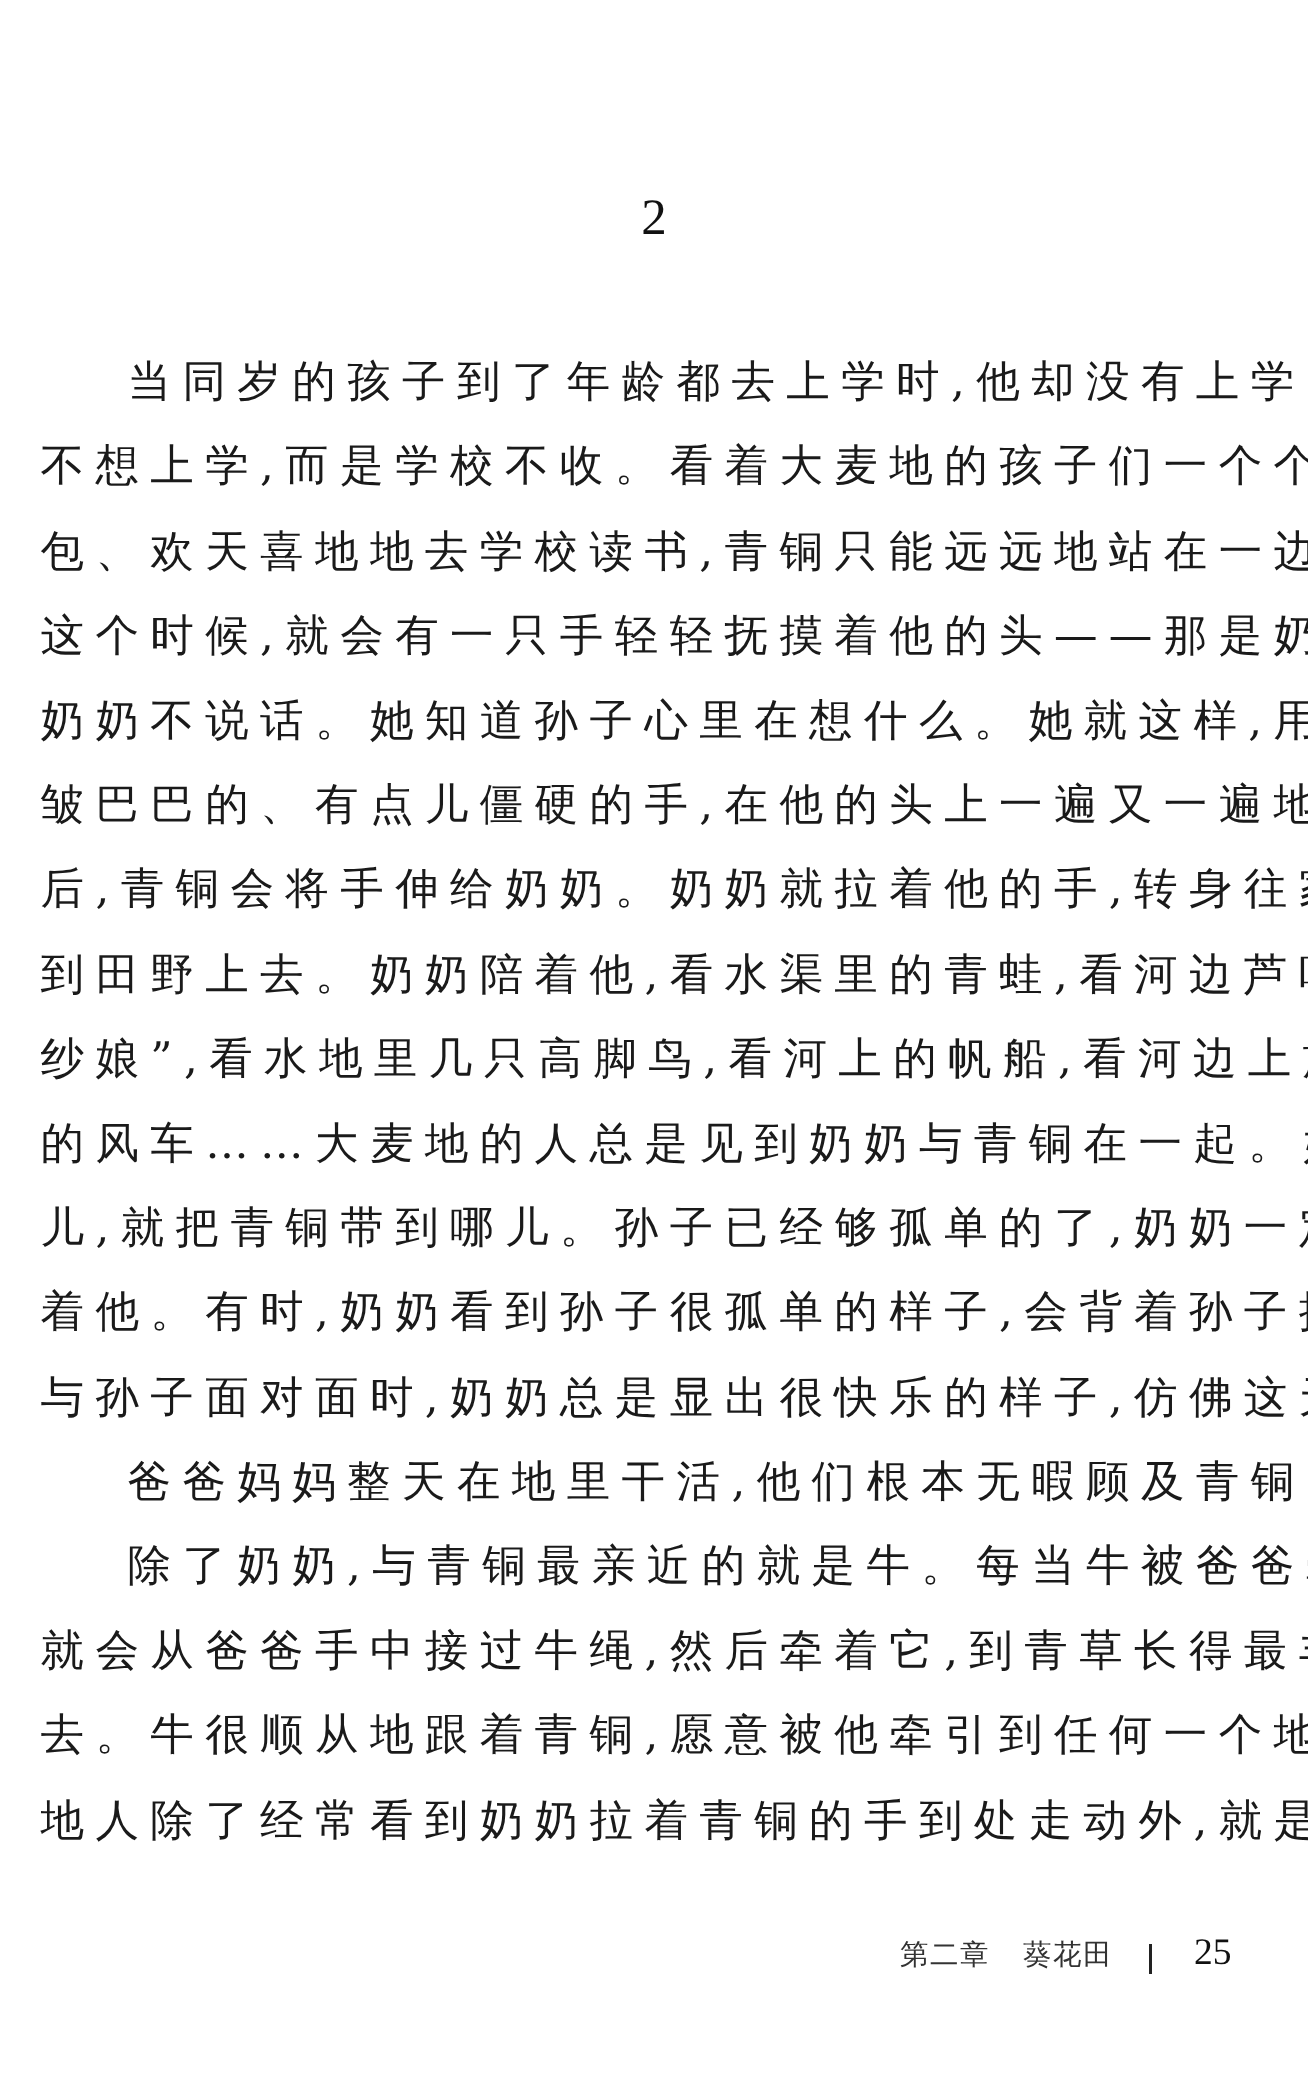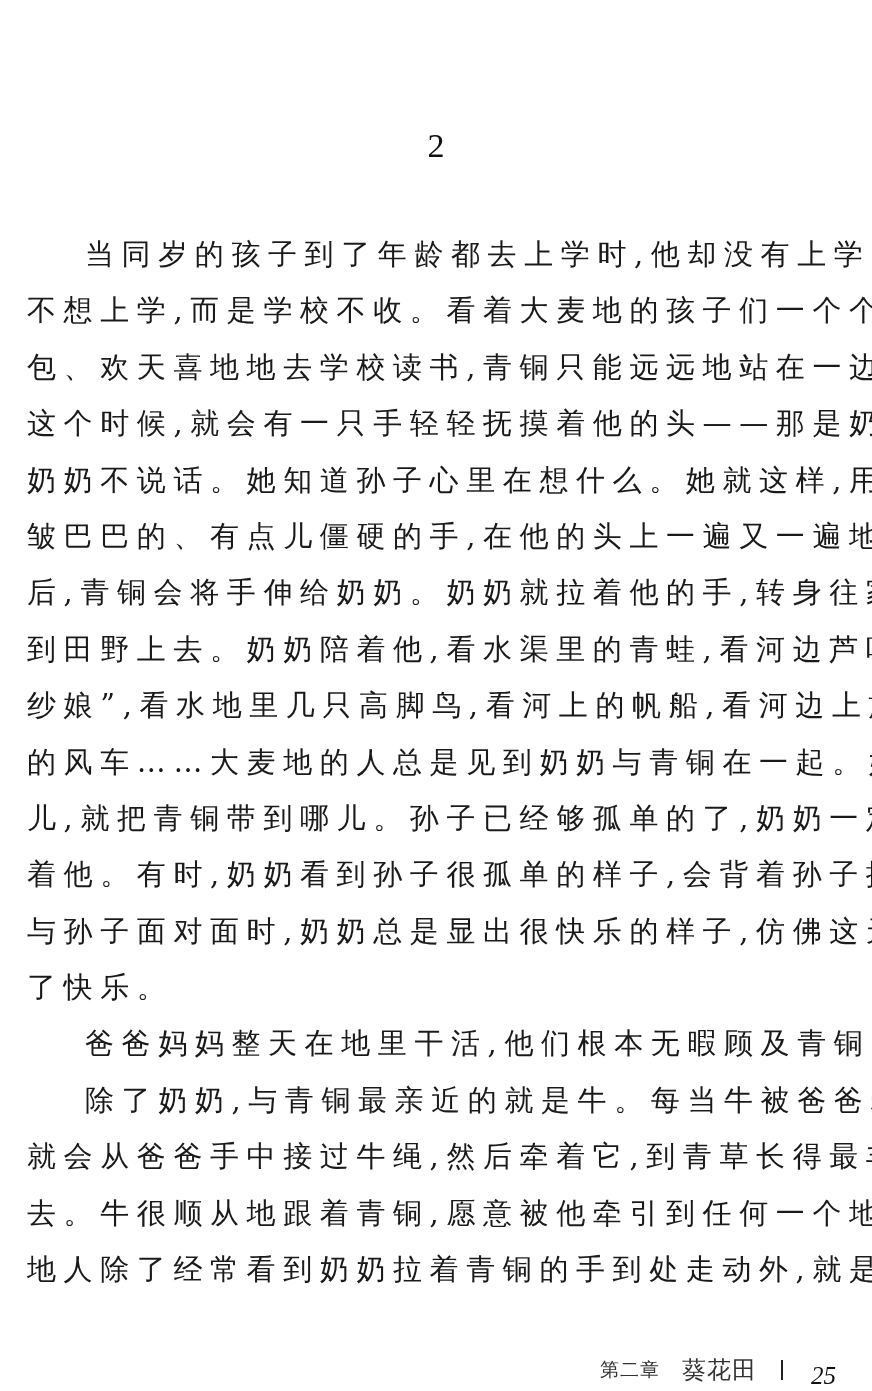--- a/index.html
+++ b/index.html
@@ -16,31 +16,31 @@
     .body-text {
       position: absolute; left: 27px; top: 226px; width: 818px;
     }
     .line {
       height: 56.4px; line-height: 56.4px;
       font-size: 29px; letter-spacing: 7.6px;
       white-space: nowrap; overflow: visible;
     }
     .indent { padding-left: 58px; }
     .footer {
-      position: absolute; top: 1353px; left: 600px; height: 34px;
-      display: flex; align-items: center;
+      position: absolute; top: 1282px; left: 600px; height: 34px;
+      display: flex; align-items: flex-end;
       font-family: "DejaVu Sans", sans-serif; color: #333;
     }
     .footer-chapter { font-size: 19px; letter-spacing: 1px; }
-    .footer-title { font-size: 24px; letter-spacing: 1px; margin-left: 22px; }
+    .footer-title { font-size: 19px; letter-spacing: 1px; margin-left: 22px; }
     .footer-divider {
       width: 2px; height: 20px; background: #222; margin-left: 24px; margin-right: 28px;
     }
     .footer-page {
-      font-family: "Liberation Serif", serif; font-style: italic;
+      font-family: "Liberation Serif", serif; 
       font-size: 25px; color: #111; margin-top: 12px;
     }
   </style>
 </head>
 <body>
 
 <div class="section-number">2</div>
 
 <div class="body-text">
   <div class="line indent">当同岁的孩子到了年龄都去上学时,他却没有上学。不是他</div>
@@ -49,21 +49,20 @@
   <div class="line">这个时候,就会有一只手轻轻抚摸着他的头——那是奶奶的手。</div>
   <div class="line">奶奶不说话。她知道孙子心里在想什么。她就这样,用她那双皱</div>
   <div class="line">皱巴巴的、有点儿僵硬的手,在他的头上一遍又一遍地抚摸着。最</div>
   <div class="line">后,青铜会将手伸给奶奶。奶奶就拉着他的手,转身往家走,或是</div>
   <div class="line">到田野上去。奶奶陪着他,看水渠里的青蛙,看河边芦叶上的“纺</div>
   <div class="line">纱娘”,看水地里几只高脚鸟,看河上的帆船,看河边上旋转不停</div>
   <div class="line">的风车……大麦地的人总是见到奶奶与青铜在一起。奶奶走到哪</div>
   <div class="line">儿,就把青铜带到哪儿。孙子已经够孤单的了,奶奶一定要好好陪</div>
   <div class="line">着他。有时,奶奶看到孙子很孤单的样子,会背着孙子抹眼泪。而</div>
   <div class="line">与孙子面对面时,奶奶总是显出很快乐的样子,仿佛这天地间装满</div>
-  <div class="line">了快乐。</div>
   <div class="line indent">爸爸妈妈整天在地里干活,他们根本无暇顾及青铜。</div>
   <div class="line indent">除了奶奶,与青铜最亲近的就是牛。每当牛被爸爸牵回家,他</div>
   <div class="line">就会从爸爸手中接过牛绳,然后牵着它,到青草长得最丰美的地方</div>
   <div class="line">去。牛很顺从地跟着青铜,愿意被他牵引到任何一个地方。大麦</div>
   <div class="line">地人除了经常看到奶奶拉着青铜的手到处走动外,就是经常看到</div>
 </div>
 
 <div class="footer">
   <span class="footer-chapter">第二章</span>
   <span class="footer-title">葵花田</span>

